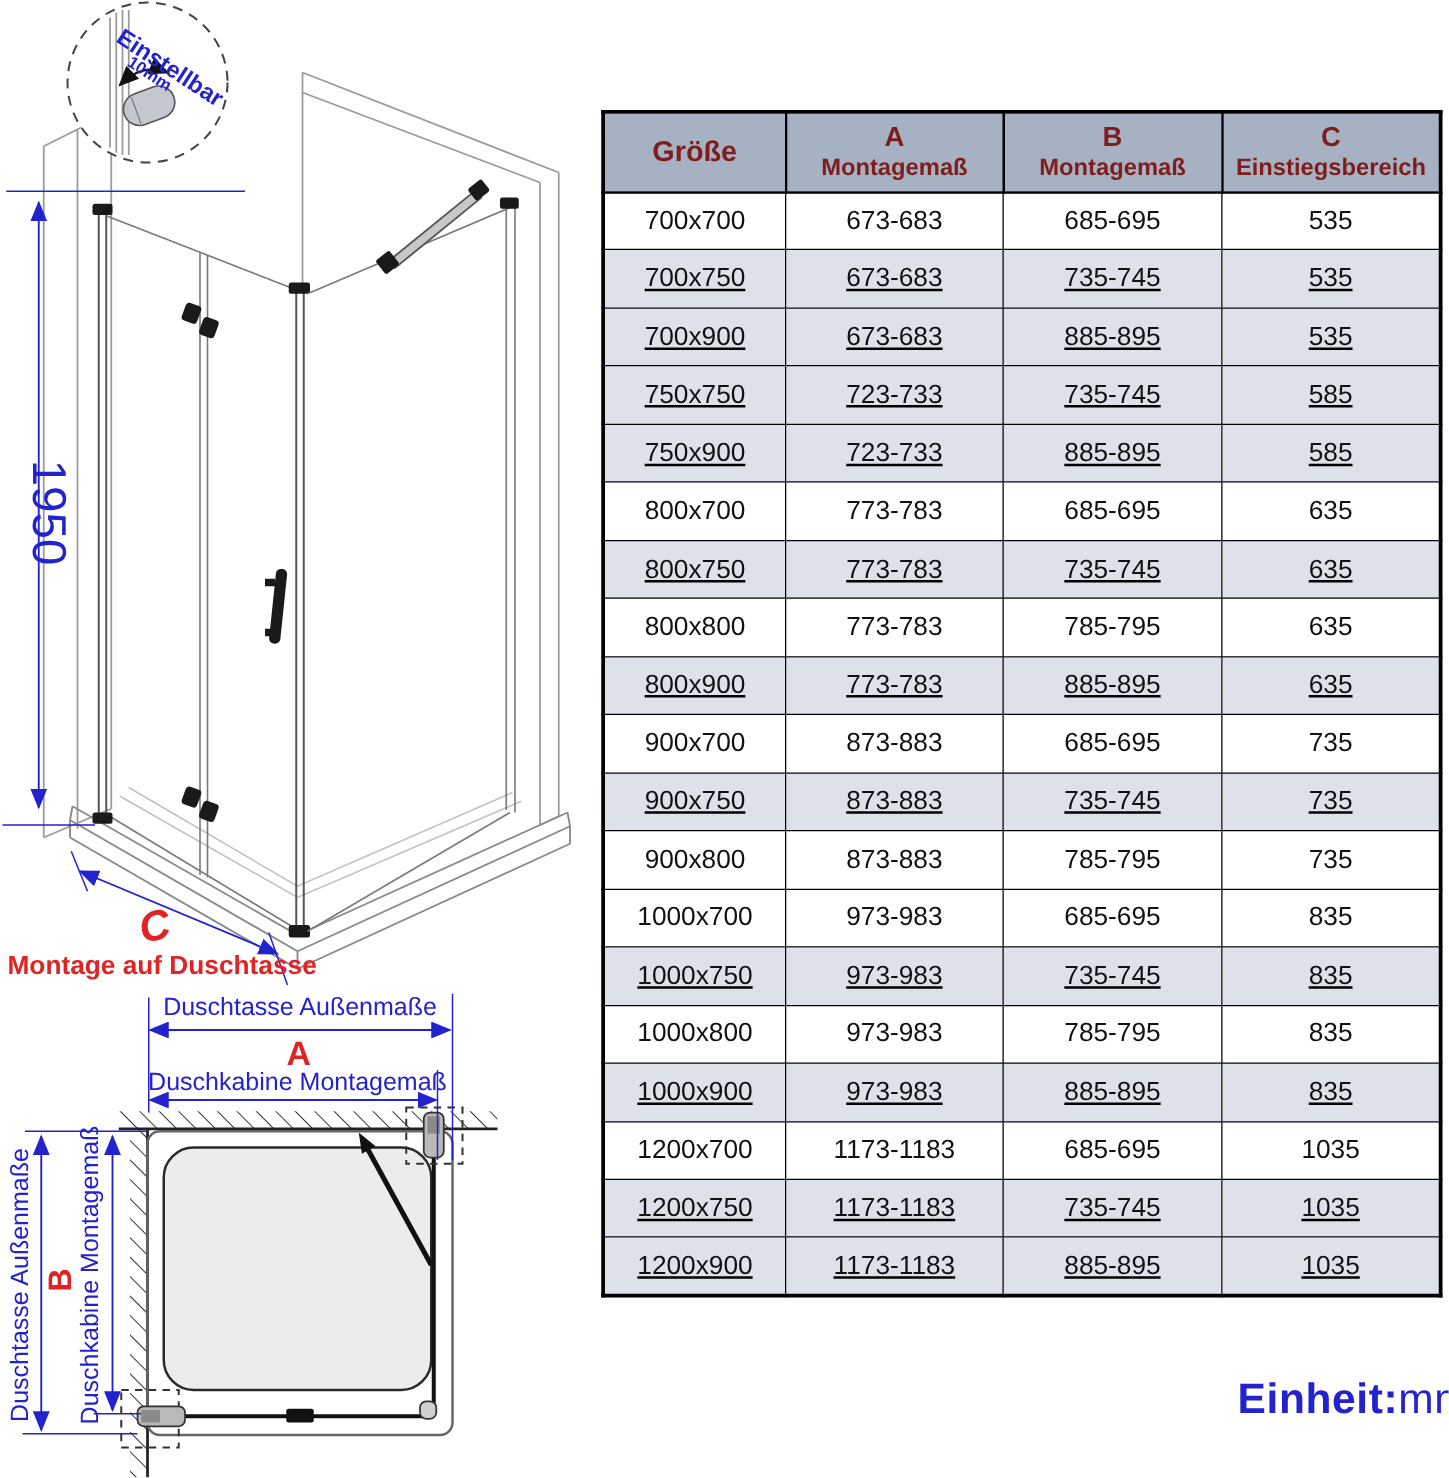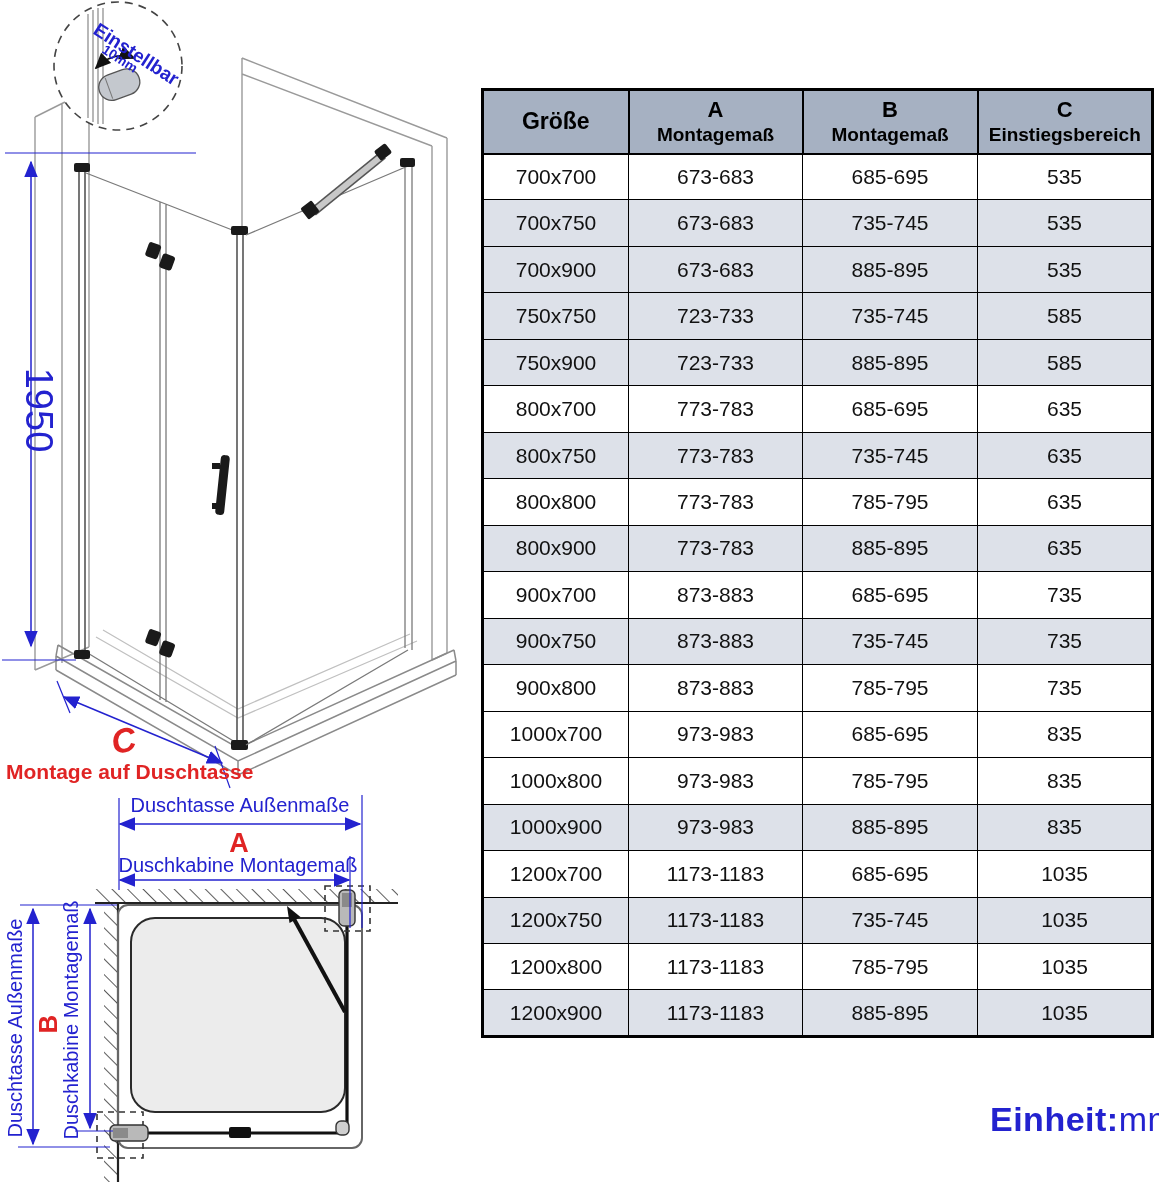--- a/index.html
+++ b/index.html
@@ -24,25 +24,25 @@
   #mb path{fill:var(--blue);} #mk path{fill:#111;}
   .wallline{stroke:#222;stroke-width:2.2;fill:none;}
   .planglass{stroke:#111;stroke-width:3.2;fill:none;}
   .dashedbox{stroke:#333;stroke-width:1.6;fill:none;stroke-dasharray:6 5;}
   .clamp{fill:#b9b9b9;stroke:#333;stroke-width:1.4;}
   
   #size-table{position:absolute;left:481px;top:88px;border-collapse:collapse;table-layout:fixed;
               width:670px;height:950px;background:#fff;}
   #size-table td,#size-table th{border:1.6px solid #000;text-align:center;vertical-align:middle;
               white-space:nowrap;overflow:hidden;padding:0;color:#111;}
-  #size-table th{background:var(--header_bg);border-width:2.4px;color:#000000;}
+  #size-table th{background:var(--header_bg);border-width:2.4px;color:#7f1d1d;}
   #size-table{border:3px solid #000;}
   #size-table thead tr{height:64px;}
   #size-table tbody tr{height:26px;font-size:21px;}
-  #size-table tbody tr.alt{background:var(--row_alt_bg);}
+  #size-table tbody tr.alt{background:var(--row_alt_bg);text-decoration:underline;}
   .th-letter{font-size:22px;font-weight:bold;line-height:26px;}
   .th-label{font-size:19px;font-weight:bold;line-height:24px;}
   .th-size{font-size:23px;font-weight:bold;}
   
   #unit-note{position:absolute;left:990px;top:1100px;font-size:34px;color:var(--blue);
              letter-spacing:0.5px;}
   #unit-note b{font-weight:bold;}
 </style>
 </head>
 <body>
@@ -283,20 +283,26 @@
       <td>873-883</td>
       <td>785-795</td>
       <td>735</td>
     </tr>
         <tr>
       <td>1000x700</td>
       <td>973-983</td>
       <td>685-695</td>
       <td>835</td>
     </tr>
+        <tr class="alt">
+      <td>1000x750</td>
+      <td>973-983</td>
+      <td>735-745</td>
+      <td>835</td>
+    </tr>
         <tr>
       <td>1000x800</td>
       <td>973-983</td>
       <td>785-795</td>
       <td>835</td>
     </tr>
         <tr class="alt">
       <td>1000x900</td>
       <td>973-983</td>
       <td>885-895</td>
@@ -307,26 +313,20 @@
       <td>1173-1183</td>
       <td>685-695</td>
       <td>1035</td>
     </tr>
         <tr class="alt">
       <td>1200x750</td>
       <td>1173-1183</td>
       <td>735-745</td>
       <td>1035</td>
     </tr>
-        <tr>
-      <td>1200x800</td>
-      <td>1173-1183</td>
-      <td>785-795</td>
-      <td>1035</td>
-    </tr>
         <tr class="alt">
       <td>1200x900</td>
       <td>1173-1183</td>
       <td>885-895</td>
       <td>1035</td>
     </tr>
       </tbody>
   </table>
 
   <div id="unit-note">

